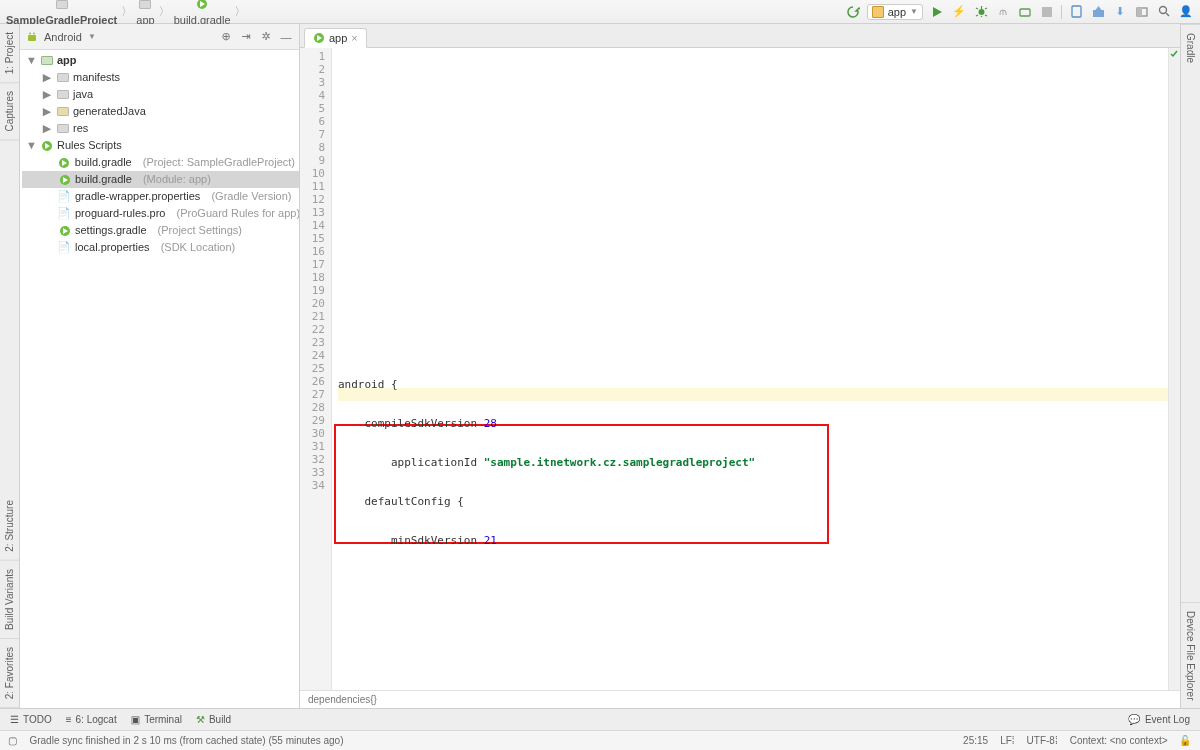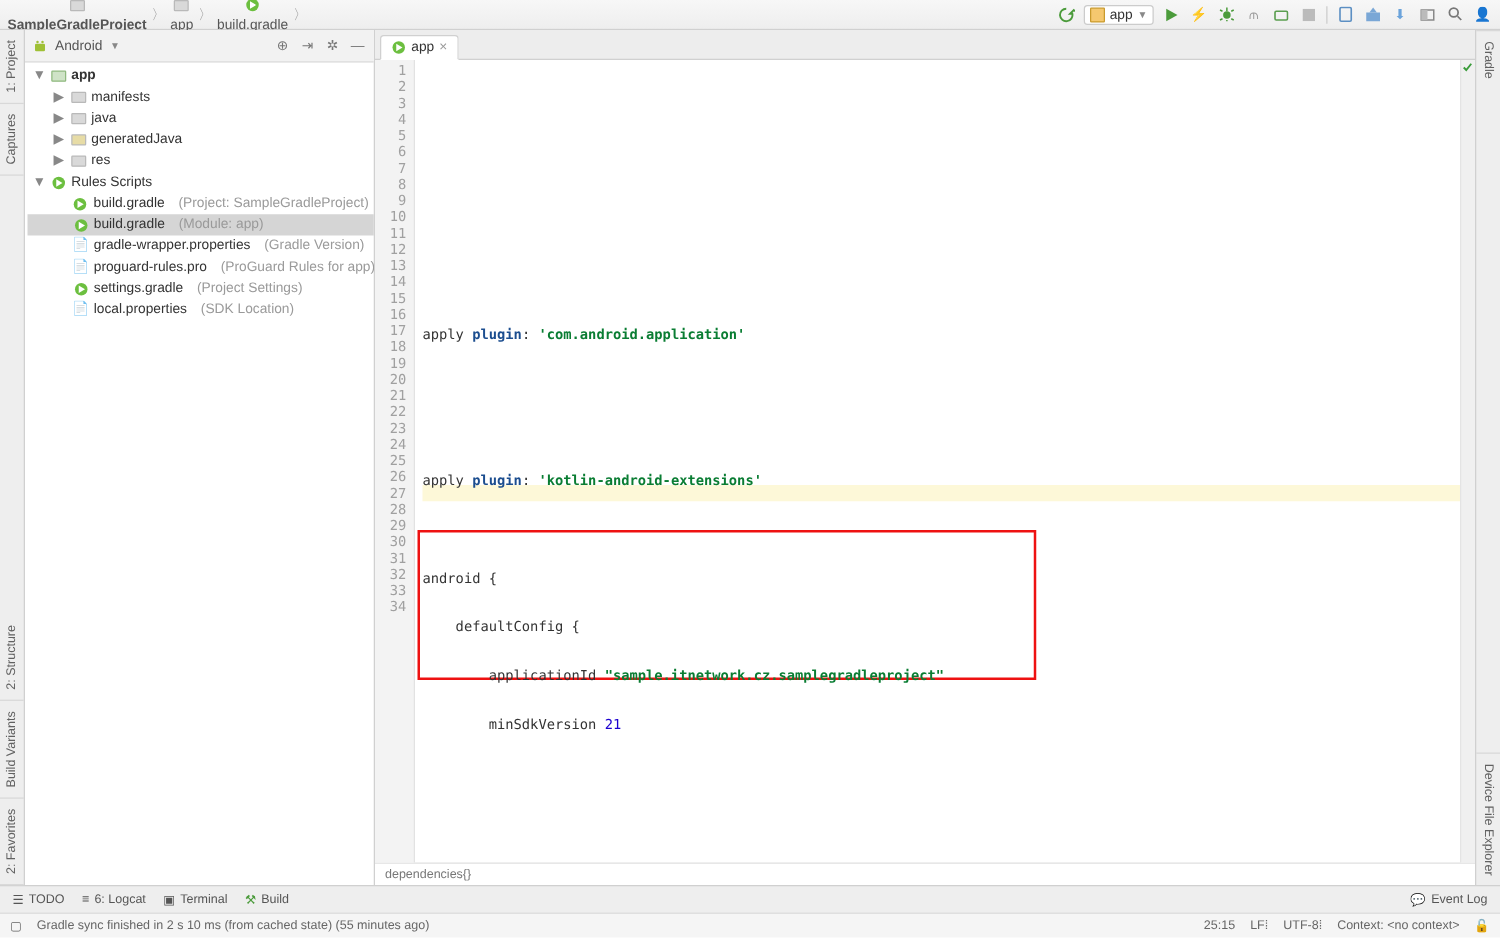--- a/index.html
+++ b/index.html
@@ -318,28 +318,27 @@
           <div>29</div>
           <div>30</div>
           <div>31</div>
           <div>32</div>
           <div>33</div>
           <div>34</div>
       </div>
       <div class="code">
         <div class="hlline" style="top:312px;"></div>
         <div class="redbox" style="top:309px; left:-4px; width:495px; height:120px;"></div>
-        <div><span>apply </span><span class="kw3">plugin</span><span>: </span><span class="str">'com.android.application'</span></div>
         <div></div>
         <div></div>
-        <div><span>apply </span><span class="kw3">plugin</span><span>: </span><span class="str">'kotlin-android-extensions'</span></div>
         <div></div>
         <div>android {</div>
+        <div><span>    compileSdkVersion </span><span class="num">28</span></div>
+        <div><span>        applicationId </span><span class="str">"sample.itnetwork.cz.samplegradleproject"</span></div>
         <div>    defaultConfig {</div>
-        <div><span>        applicationId </span><span class="str">"sample.itnetwork.cz.samplegradleproject"</span></div>
         <div><span>        minSdkVersion </span><span class="num">21</span></div>
         
         
         
         
         
         
         
         
         

